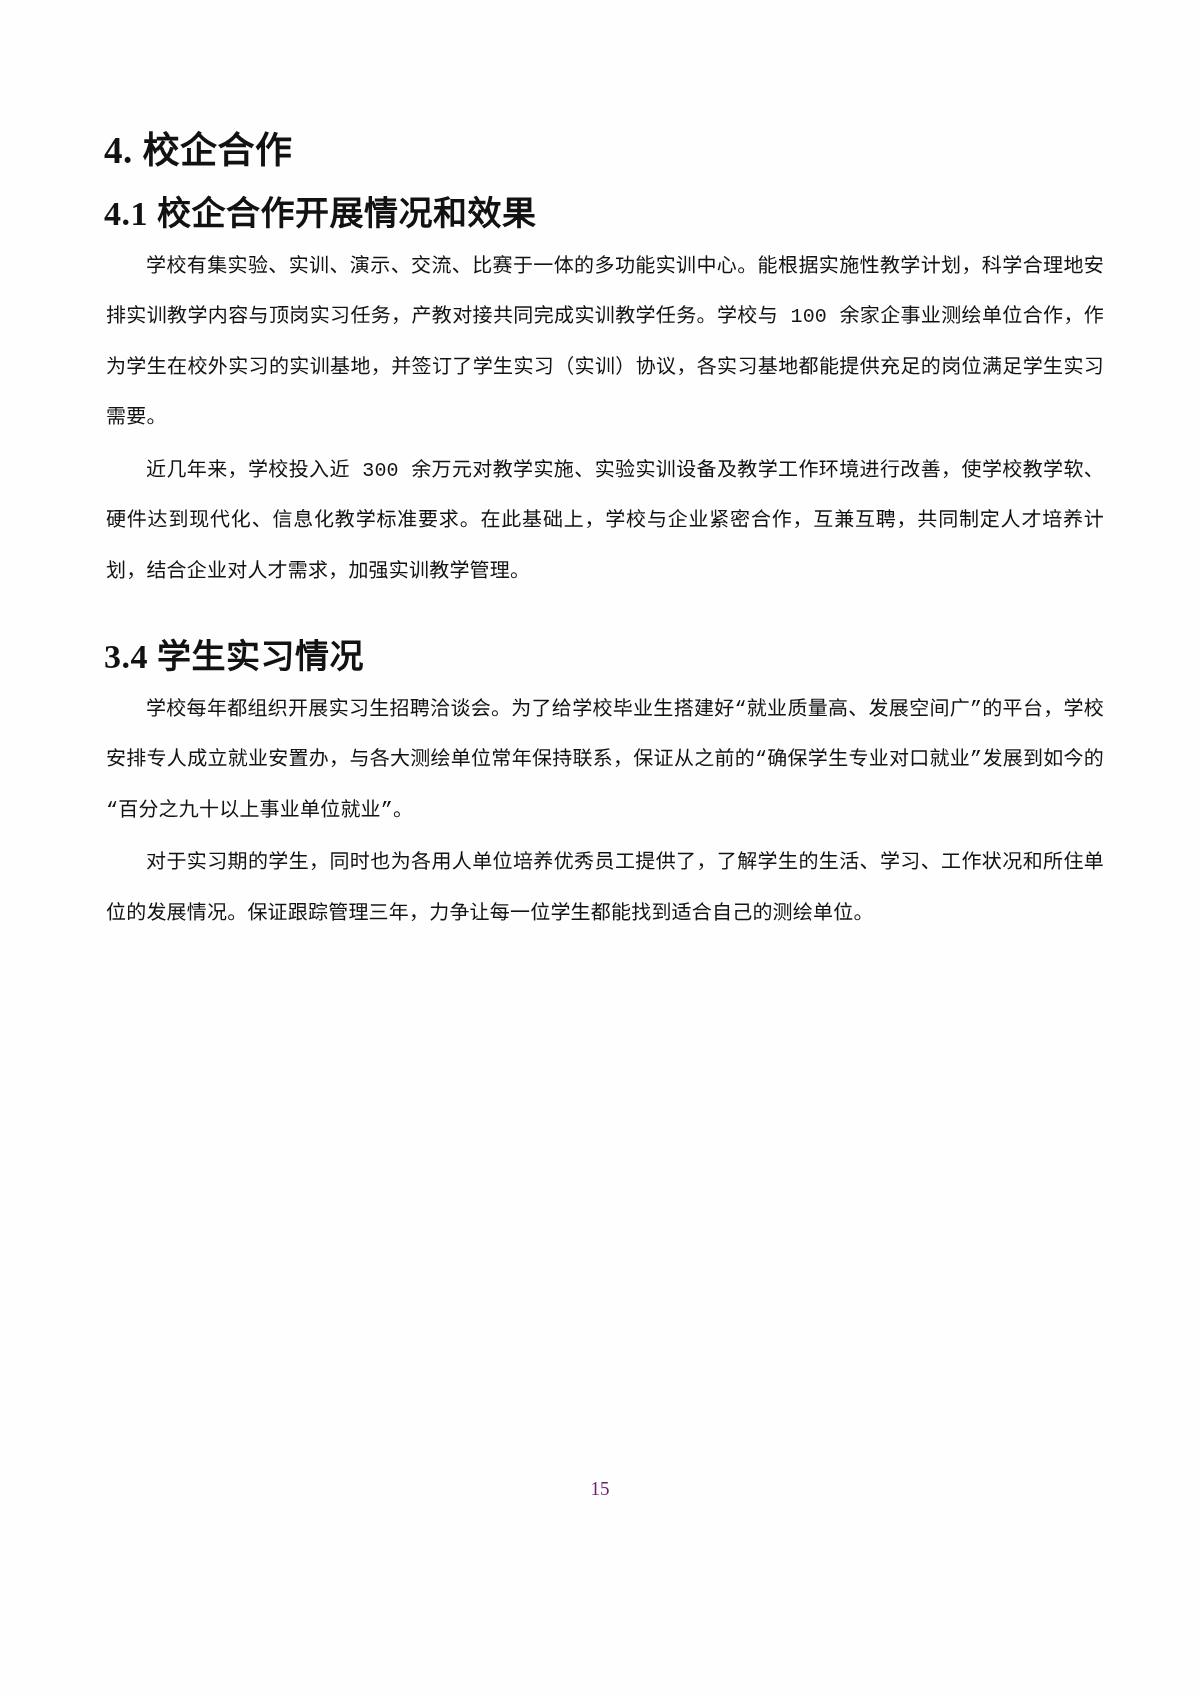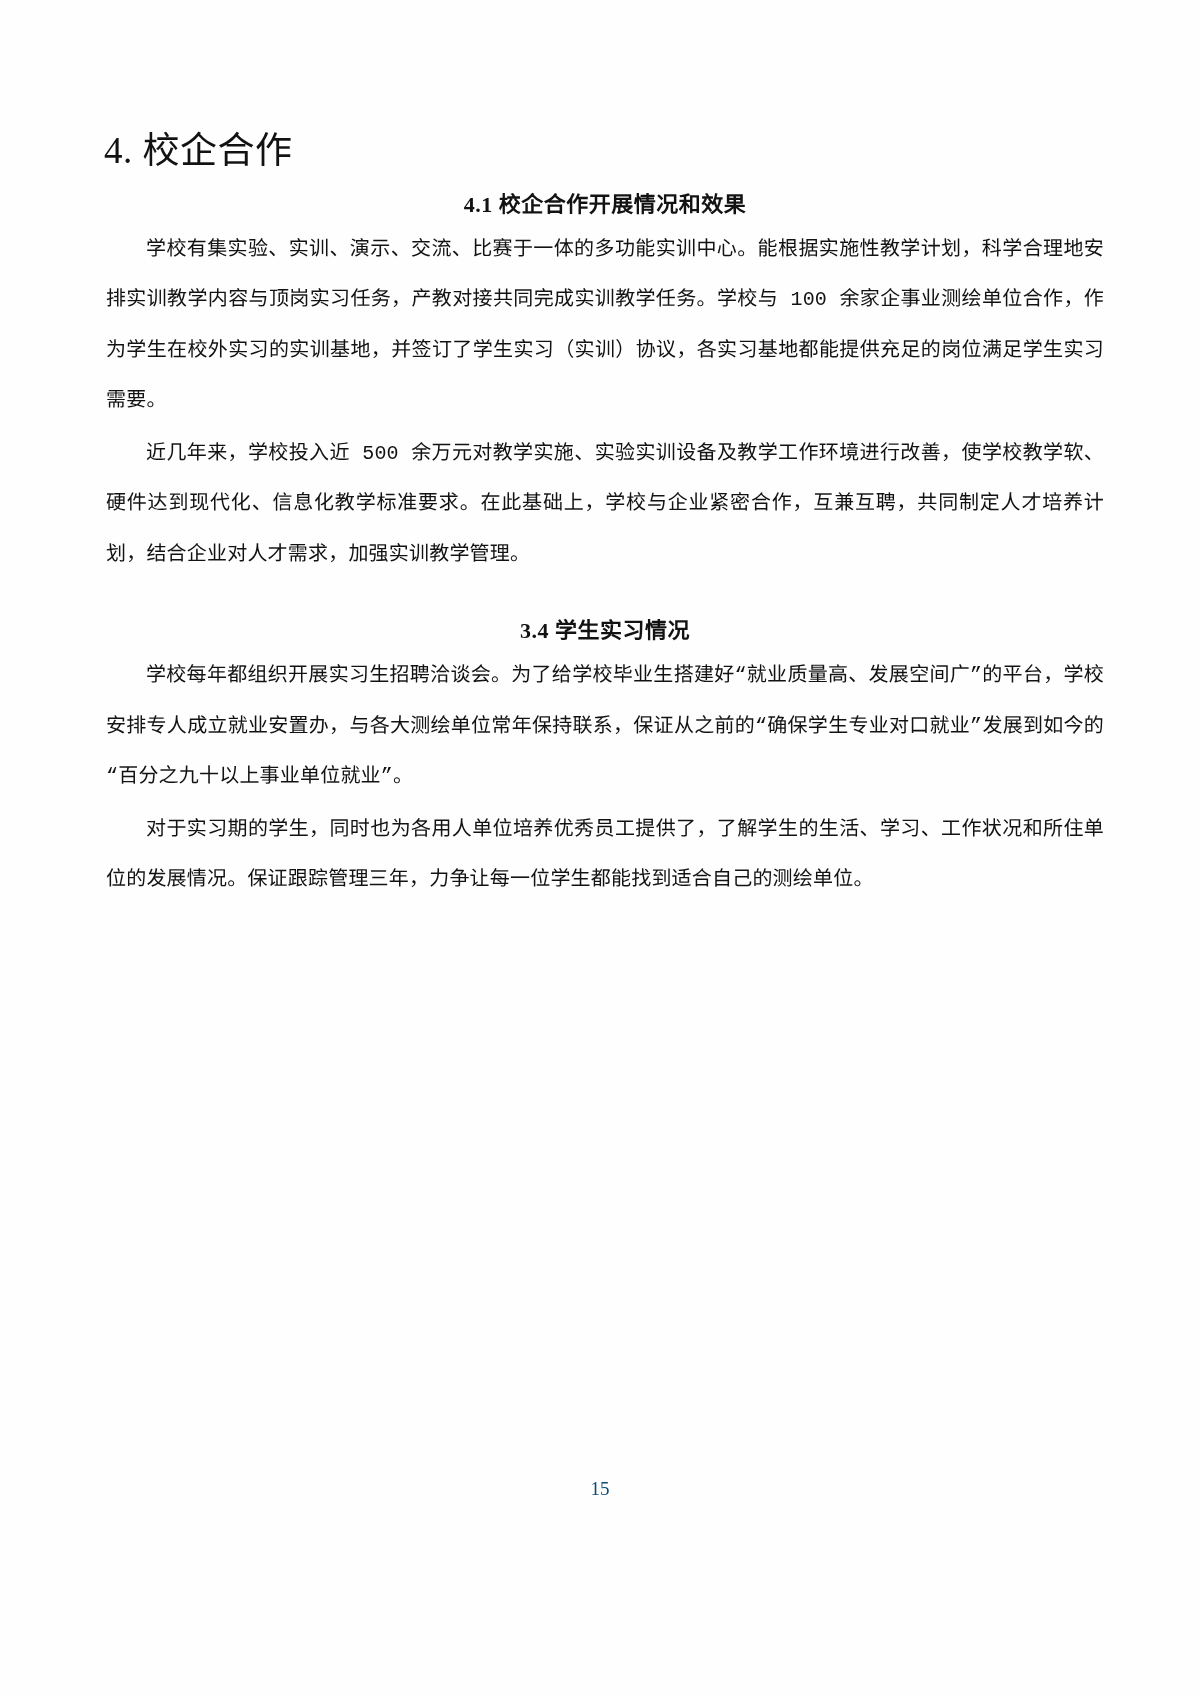--- a/index.html
+++ b/index.html
@@ -26,34 +26,33 @@
   }
   .content {
     position: absolute;
     left: 104px;
     top: 126px;
     width: 1002px;
   }
 
   h1.section-title {
     font-size: 37px;
-    font-weight: 400;
+    font-weight: 700;
     letter-spacing: 0.5px;
     margin: 0 0 0 0;
     line-height: 1.35;
     font-family: "Liberation Serif", "DejaVu Serif", serif;
   }
   h2.sub-title {
-    font-size: 22px;
+    font-size: 34px;
     font-weight: 700;
     letter-spacing: 0.5px;
     margin: 14px 0 4px 0;
     line-height: 1.4;
     font-family: "Liberation Serif", "DejaVu Serif", serif;
-    text-align: center;
   }
   h2.sub-title.spaced {
     margin-top: 36px;
   }
 
   p.body-text {
     font-size: 20px;
     line-height: 50.5px;
     margin: 2px;
     text-align: justify;
@@ -67,36 +66,36 @@
   }
 
   .page-number {
     position: absolute;
     left: 0;
     right: 0;
     top: 1478px;
     text-align: center;
     font-size: 19px;
     font-family: "Liberation Serif", "DejaVu Serif", serif;
-    color: #0c4a6e;
+    color: #701a75;
   }
 </style>
 </head>
 <body>
 
 <div class="page">
   <div class="content">
 
     <h1 class="section-title">4. 校企合作</h1>
 
     <h2 class="sub-title">4.1 校企合作开展情况和效果</h2>
 
     <p class="body-text">学校有集实验、实训、演示、交流、比赛于一体的多功能实训中心。能根据实施性教学计划，科学合理地安排实训教学内容与顶岗实习任务，产教对接共同完成实训教学任务。学校与 100 余家企事业测绘单位合作，作为学生在校外实习的实训基地，并签订了学生实习（实训）协议，各实习基地都能提供充足的岗位满足学生实习需要。</p>
 
-    <p class="body-text">近几年来，学校投入近 500 余万元对教学实施、实验实训设备及教学工作环境进行改善，使学校教学软、硬件达到现代化、信息化教学标准要求。在此基础上，学校与企业紧密合作，互兼互聘，共同制定人才培养计划，结合企业对人才需求，加强实训教学管理。</p>
+    <p class="body-text">近几年来，学校投入近 300 余万元对教学实施、实验实训设备及教学工作环境进行改善，使学校教学软、硬件达到现代化、信息化教学标准要求。在此基础上，学校与企业紧密合作，互兼互聘，共同制定人才培养计划，结合企业对人才需求，加强实训教学管理。</p>
 
 
     <h2 class="sub-title spaced">3.4 学生实习情况</h2>
 
     <p class="body-text">学校每年都组织开展实习生招聘洽谈会。为了给学校毕业生搭建好“就业质量高、发展空间广”的平台，学校安排专人成立就业安置办，与各大测绘单位常年保持联系，保证从之前的“确保学生专业对口就业”发展到如今的“百分之九十以上事业单位就业”。</p>
 
     <p class="body-text">对于实习期的学生，同时也为各用人单位培养优秀员工提供了，了解学生的生活、学习、工作状况和所住单位的发展情况。保证跟踪管理三年，力争让每一位学生都能找到适合自己的测绘单位。</p>
 
 
   </div>

